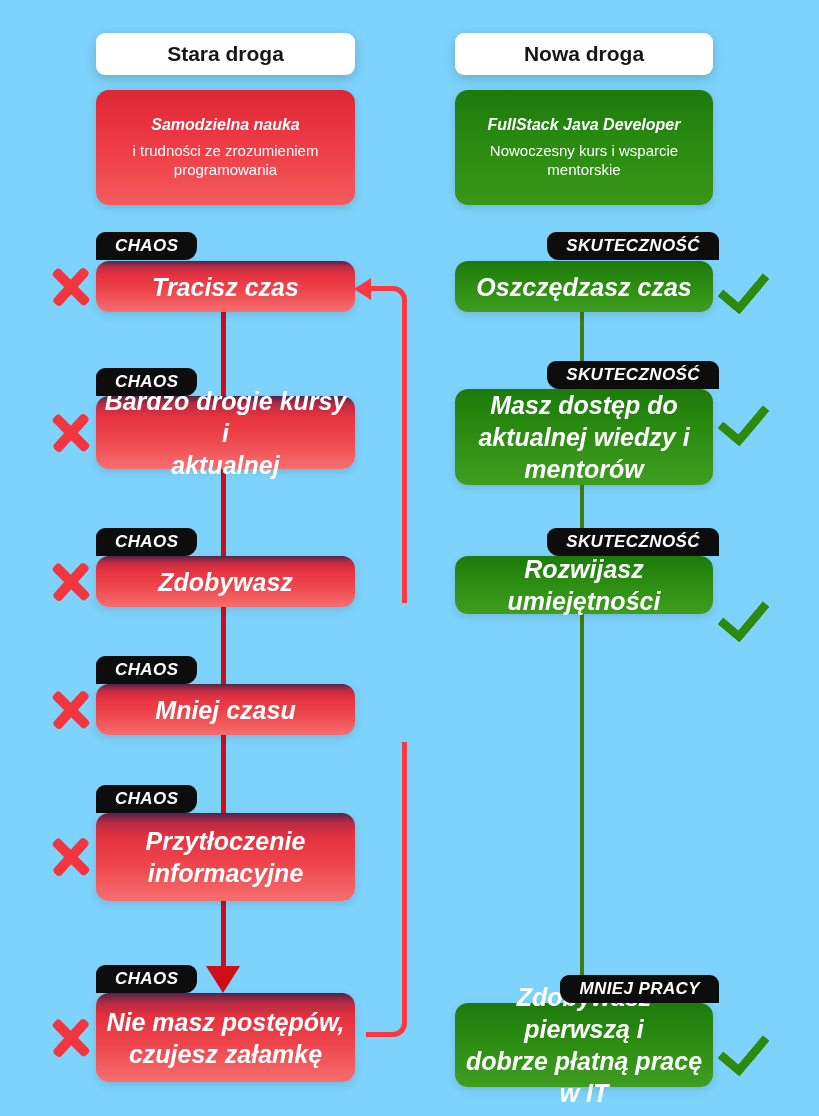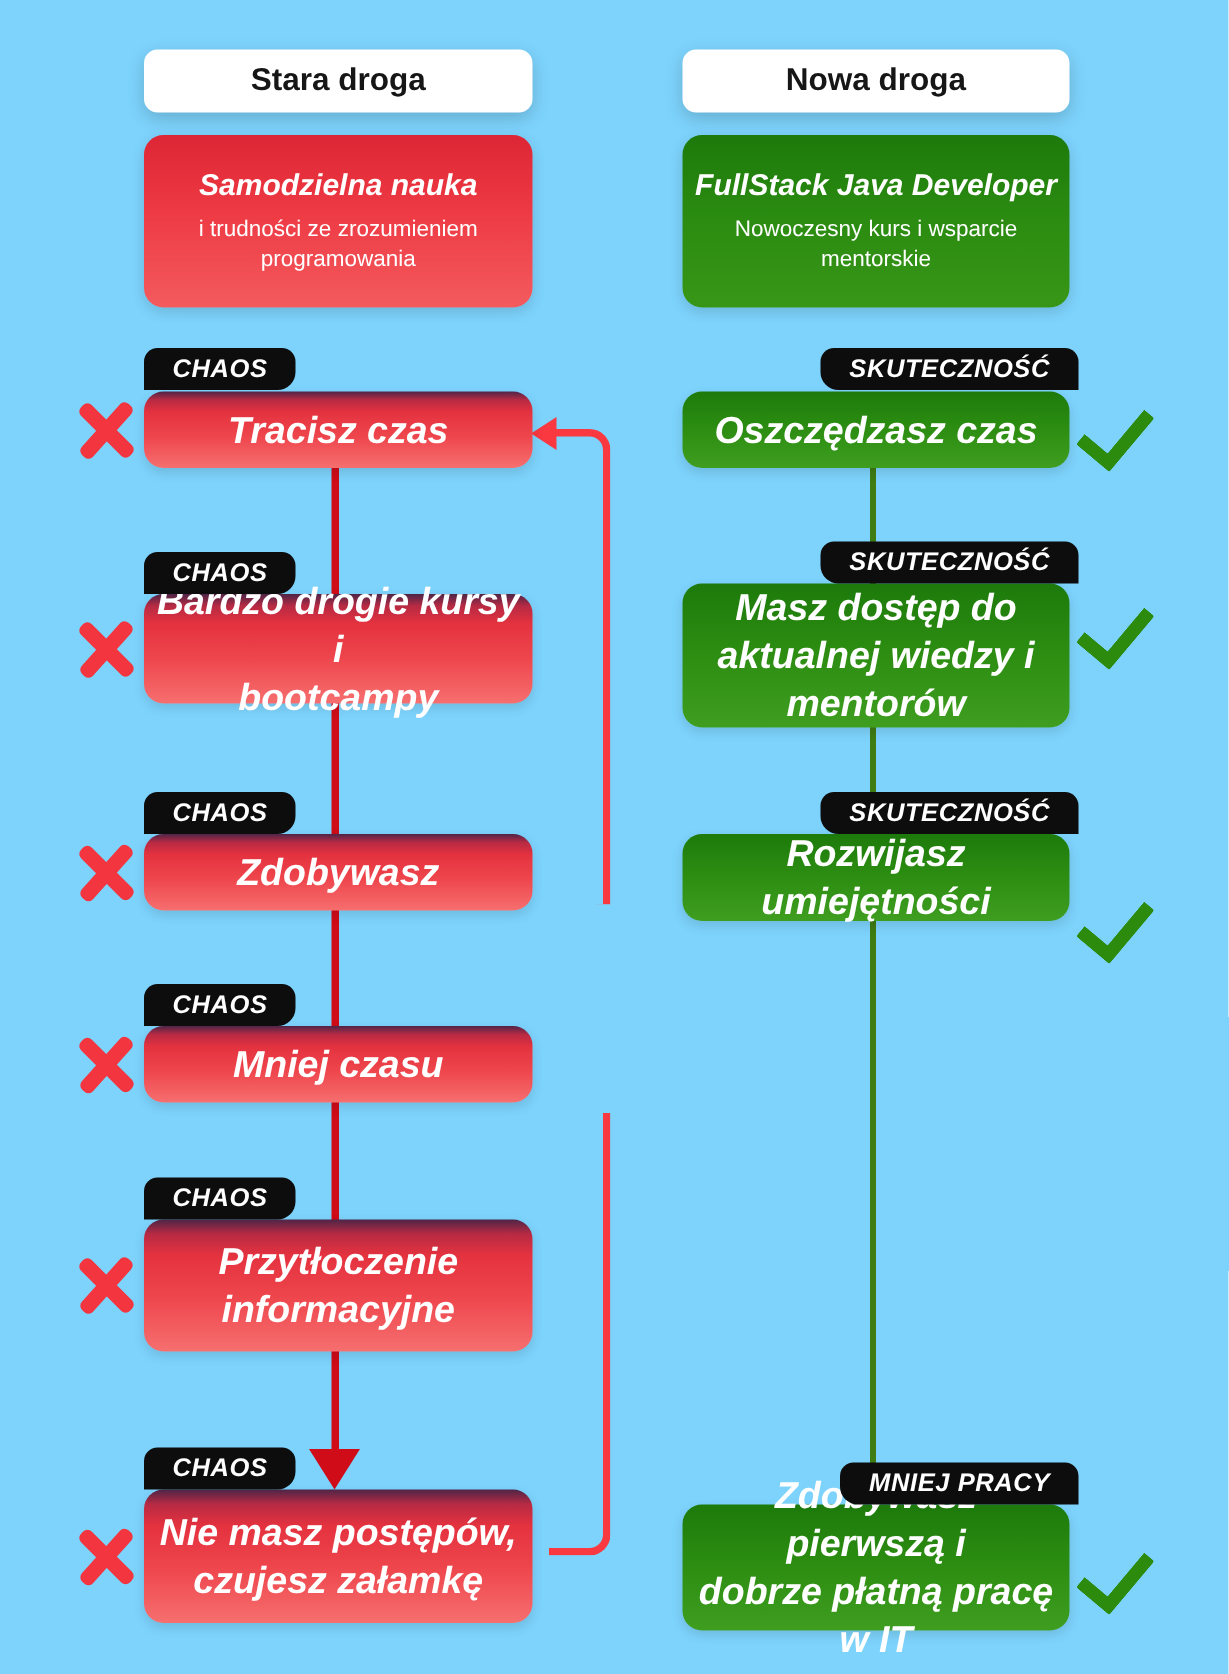--- a/index.html
+++ b/index.html
@@ -33,21 +33,21 @@
   .left-hdr{left:96px;width:259px;top:33px;}
   .right-hdr{left:455px;width:258px;top:33px;}
   
   .intro{position:absolute;z-index:2;height:115px;top:90px;border-radius:13px;
     display:flex;flex-direction:column;align-items:center;justify-content:center;gap:7px;
     color:#fff;text-align:center;box-shadow:0 3px 9px rgba(0,0,0,.14);}
   .red-intro{left:96px;width:259px;
     background:linear-gradient(180deg,#dd2635 0%,var(--red-main,#ee3a44) 45%,#f35b5e 100%);}
   .green-intro{left:455px;width:258px;
     background:linear-gradient(180deg,var(--green-dark,#1d7a0b) 0%,var(--green-main,#2b8c11) 50%,#389617 100%);}
-  .intro-title{font-size:20px;font-weight:bold;font-style:italic;}
+  .intro-title{font-size:16px;font-weight:bold;font-style:italic;}
   .intro-sub{font-size:15px;line-height:1.3;white-space:pre-line;}
   
   .tag{position:absolute;z-index:3;background:var(--tag-bg,#0d0d0d);color:#fff;
     font-weight:bold;font-style:italic;font-size:17px;letter-spacing:.4px;height:28px;
     display:flex;align-items:center;justify-content:center;padding:0 19px;text-transform:uppercase;}
   .lt{left:96px;min-width:58px;border-radius:9px 9px 12px 0;}
   .rt{right:100px;min-width:92px;border-radius:9px 9px 0 12px;margin-left:47px;}
   
   .box{position:absolute;z-index:2;border-radius:13px;display:flex;align-items:center;justify-content:center;
     color:#fff;font-weight:bold;font-style:italic;font-size:25px;text-align:center;
@@ -97,21 +97,21 @@
     <div class="intro-sub">i trudności ze zrozumieniem
 programowania</div>
   </div>
 
   <div class="tag lt i1t">CHAOS</div>
   <div class="box red-box i1b">Tracisz czas</div>
   <div class="xmark x1"></div>
 
   <div class="tag lt i2t">CHAOS</div>
   <div class="box red-box i2b">Bardzo drogie kursy i
-bootcampy</div>
+aktualnej</div>
   <div class="xmark x2"></div>
 
   <div class="tag lt i3t">CHAOS</div>
   <div class="box red-box i3b">Zdobywasz</div>
   <div class="xmark x3"></div>
 
   <div class="tag lt i4t">CHAOS</div>
   <div class="box red-box i4b">Mniej czasu</div>
   <div class="xmark x4"></div>
 

